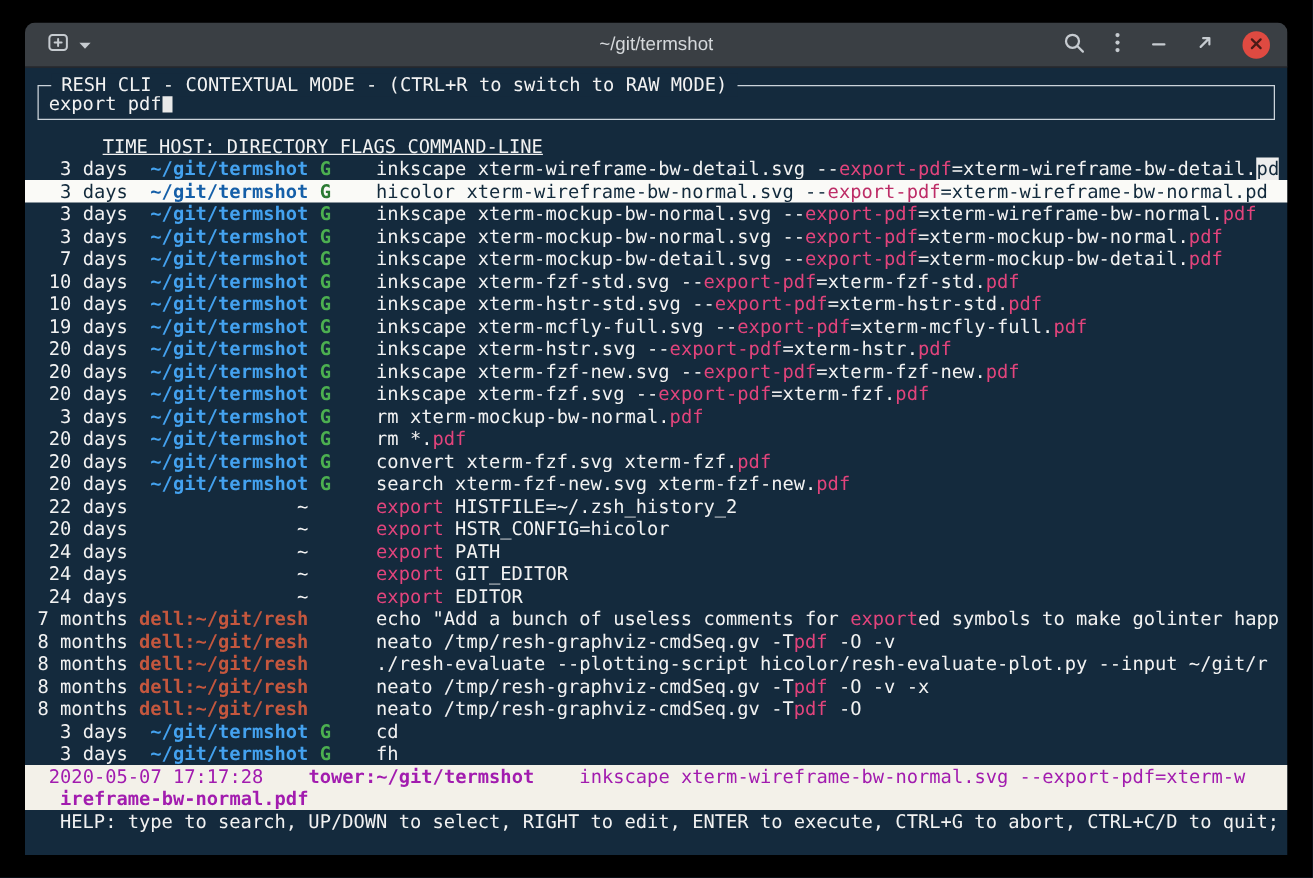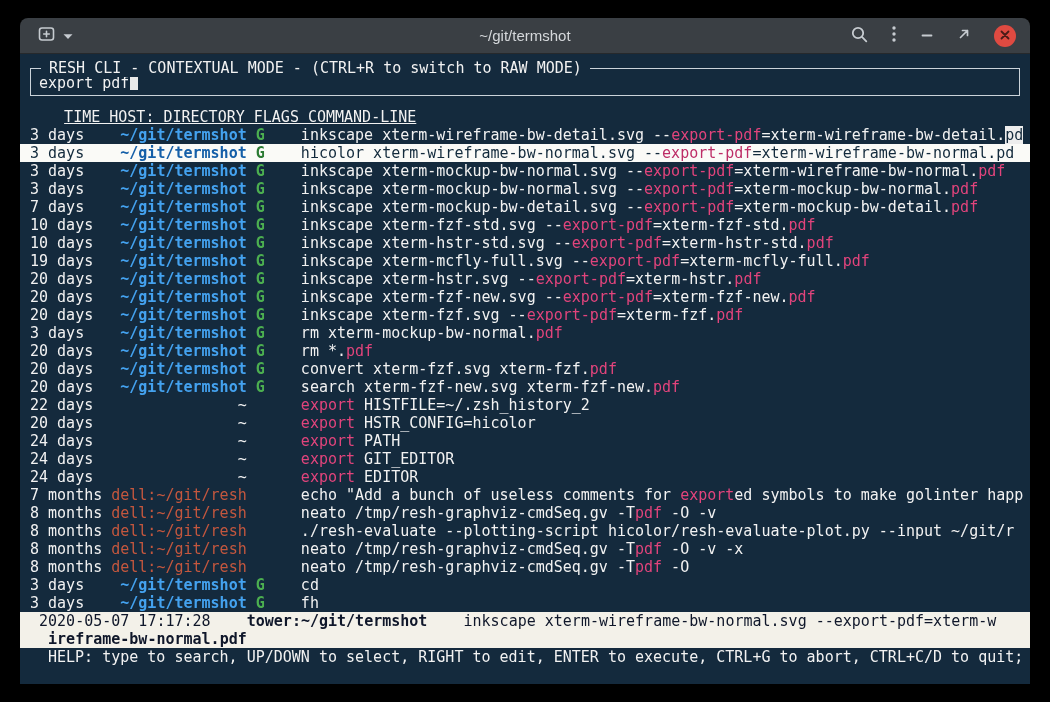--- a/index.html
+++ b/index.html
@@ -28,41 +28,41 @@
   
   .terminal{height:630px;background:var(--background);color:var(--foreground);
     font-family:"DejaVu Sans Mono","Liberation Mono",monospace;font-size:15px;line-height:18px;
     padding-top:4px}
   .search-box{position:relative;margin:10px 10px 0;border:1px solid #CBD3DA;padding:5px 8px 3px}
   .box-title{position:absolute;top:-10px;left:10px;background:var(--background);
     padding:0 8px;white-space:pre}
   .query{white-space:pre;height:18px}
   .cursor{display:inline-block;width:8px;height:15px;background:#E9E9E9;vertical-align:-2px;margin-left:1px}
 
-  .thead{margin-top:12px;padding-left:8px;white-space:pre;height:18px}
+  .thead{margin-top:12px;padding-left:26px;white-space:pre;height:18px}
   .pad{display:inline-block;width:4ch}
   .u{text-decoration:underline;white-space:pre}
 
   .hrow{height:18px;white-space:pre;padding-left:10px}
-  .cell-time{display:inline-block;width:8ch;text-align:left;white-space:pre}
+  .cell-time{display:inline-block;width:8ch;text-align:right;white-space:pre}
   .cell-host{display:inline-block;width:15ch;text-align:right;margin-left:1ch;white-space:pre}
   .cell-flags{display:inline-block;width:5ch;padding-left:1ch;white-space:pre;
     color:var(--flag_green);font-weight:700}
   .cell-cmd{margin-left:1ch;white-space:pre}
   .host-local{color:var(--directory_blue);font-weight:700}
   .host-home{color:var(--foreground)}
-  .host-remote{color:var(--remote_red);font-weight:400}
+  .host-remote{color:var(--remote_red);font-weight:700}
   .m{color:var(--match_magenta);font-weight:400}
   .inv{background:#EDEDED;color:#13293B}
   .hrow.sel{background:var(--selection_bg);color:#122A3C}
   .hrow.sel .host-local{color:#155FA8}
   .hrow.sel .cell-flags{color:#2B7A33}
   .hrow.sel .m{color:#BD2D67}
 
-  .status{background:var(--status_bg);color:#0f172a}
+  .status{background:var(--status_bg);color:#a21caf}
   .sline{height:18px;white-space:pre;padding-left:10px}
   .b{font-weight:700}
   .help{padding-left:28px;white-space:pre;height:18px}
 </style>
 </head>
 <body>
 
 <div class="stage">
   <div class="window">
 

